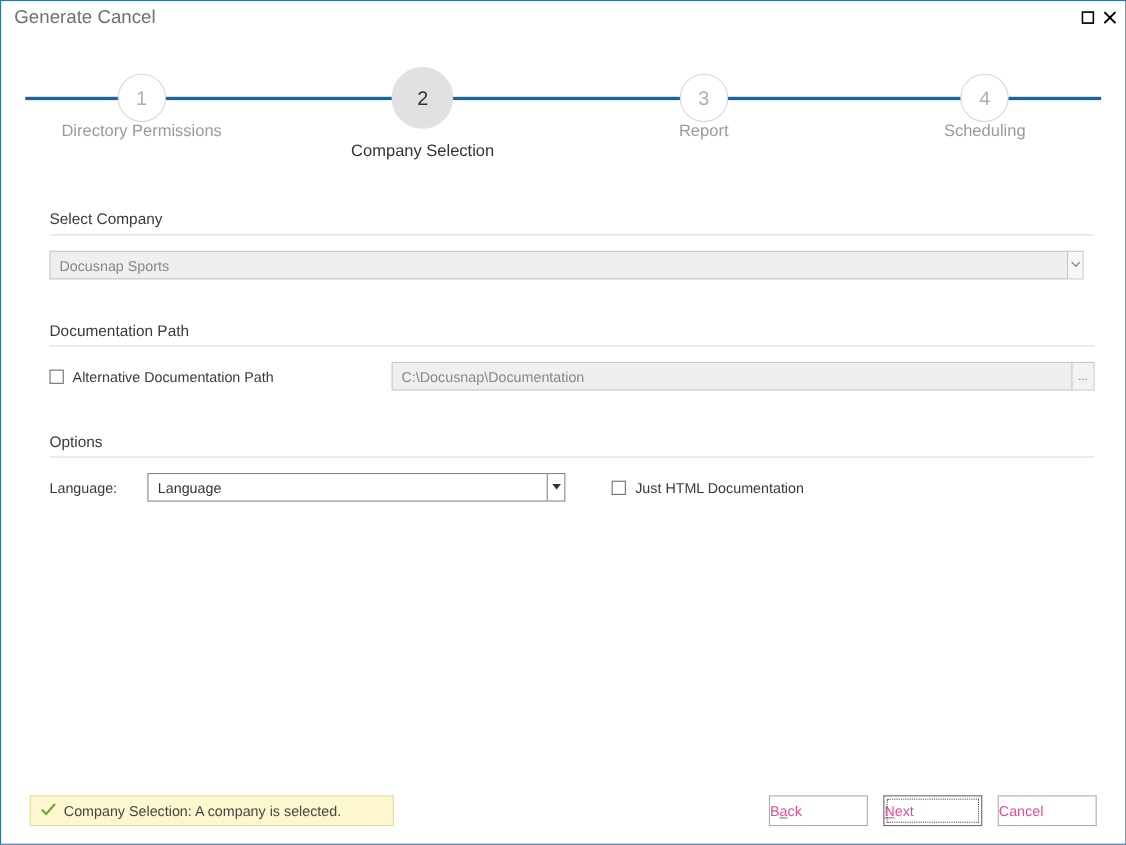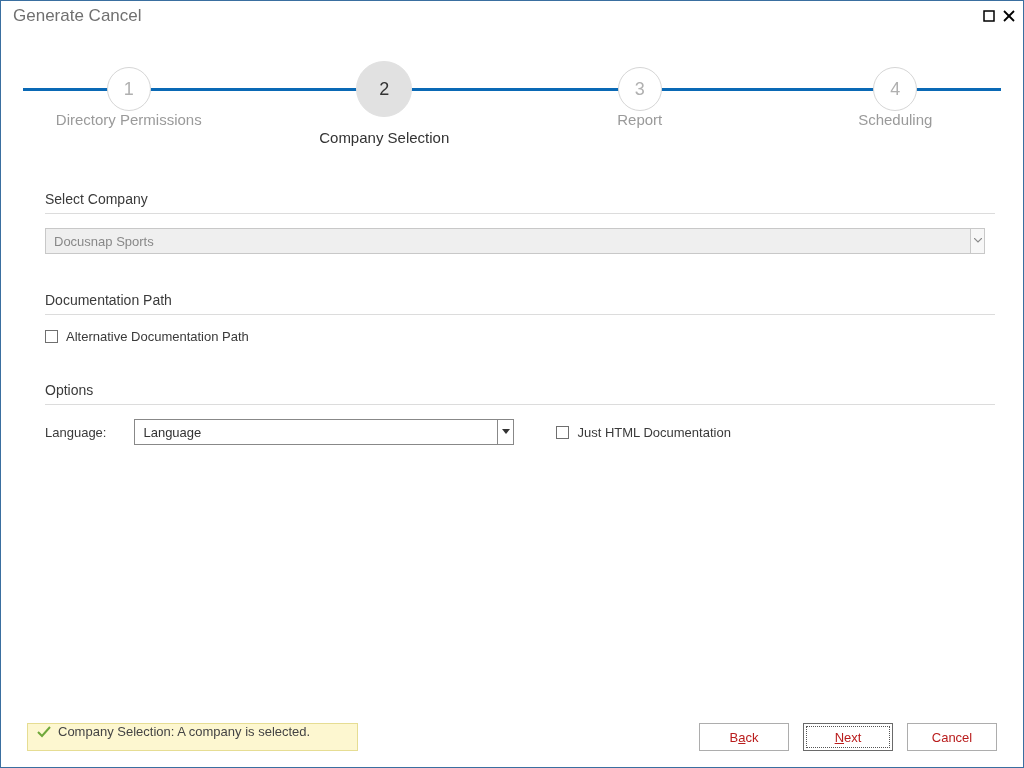--- a/index.html
+++ b/index.html
@@ -152,34 +152,34 @@
     left:0; right:0; bottom:0;
     padding:14px 26px 16px 26px;
     display:flex; align-items:center;
     gap:14px;
   }
   .status-bar {
     flex:1;
     height:28px;
     background:#fdf7d0;
     border:1px solid #e6dd93;
-    display:flex; align-items:flex-start;
+    display:flex; align-items:center;
     padding:0 8px;
     color:#444;
     font-size:13px;
     max-width:644px;
   }
   .status-bar svg { margin-right:6px; }
   .btn {
     width:90px; height:28px;
     border:1px solid #adadad;
     background:#fff;
-    display:flex; align-items:center; justify-content:center;
-    font-size:13px;
-    color:#b91c1c;
+    display:flex; align-items:center; 
+    font-size:13px;
+    color:#ec4899;
     cursor:pointer;
   }
   .btn.primary {
     border:1px solid #6a6a6a;
     outline:1px dotted #555;
     outline-offset:-4px;
   }
   .u { text-decoration:underline; }
 </style>
 </head>
@@ -238,20 +238,24 @@
   </div>
 
   <div style="height:22px"></div>
 
   <div class="section-title">Documentation Path</div>
   <hr class="section-divider">
   <div class="path-row">
     <div class="path-label">
       <span class="checkbox"></span>
       <span>Alternative Documentation Path</span>
+    </div>
+    <div class="path-input">
+      <div class="path-text">C:\Docusnap\Documentation</div>
+      <div class="browse-btn">...</div>
     </div>
   </div>
 
   <div style="height:22px"></div>
 
   <div class="section-title">Options</div>
   <hr class="section-divider">
   <div class="options-row">
     <span class="lang-label">Language:</span>
     <div class="lang-combo">

